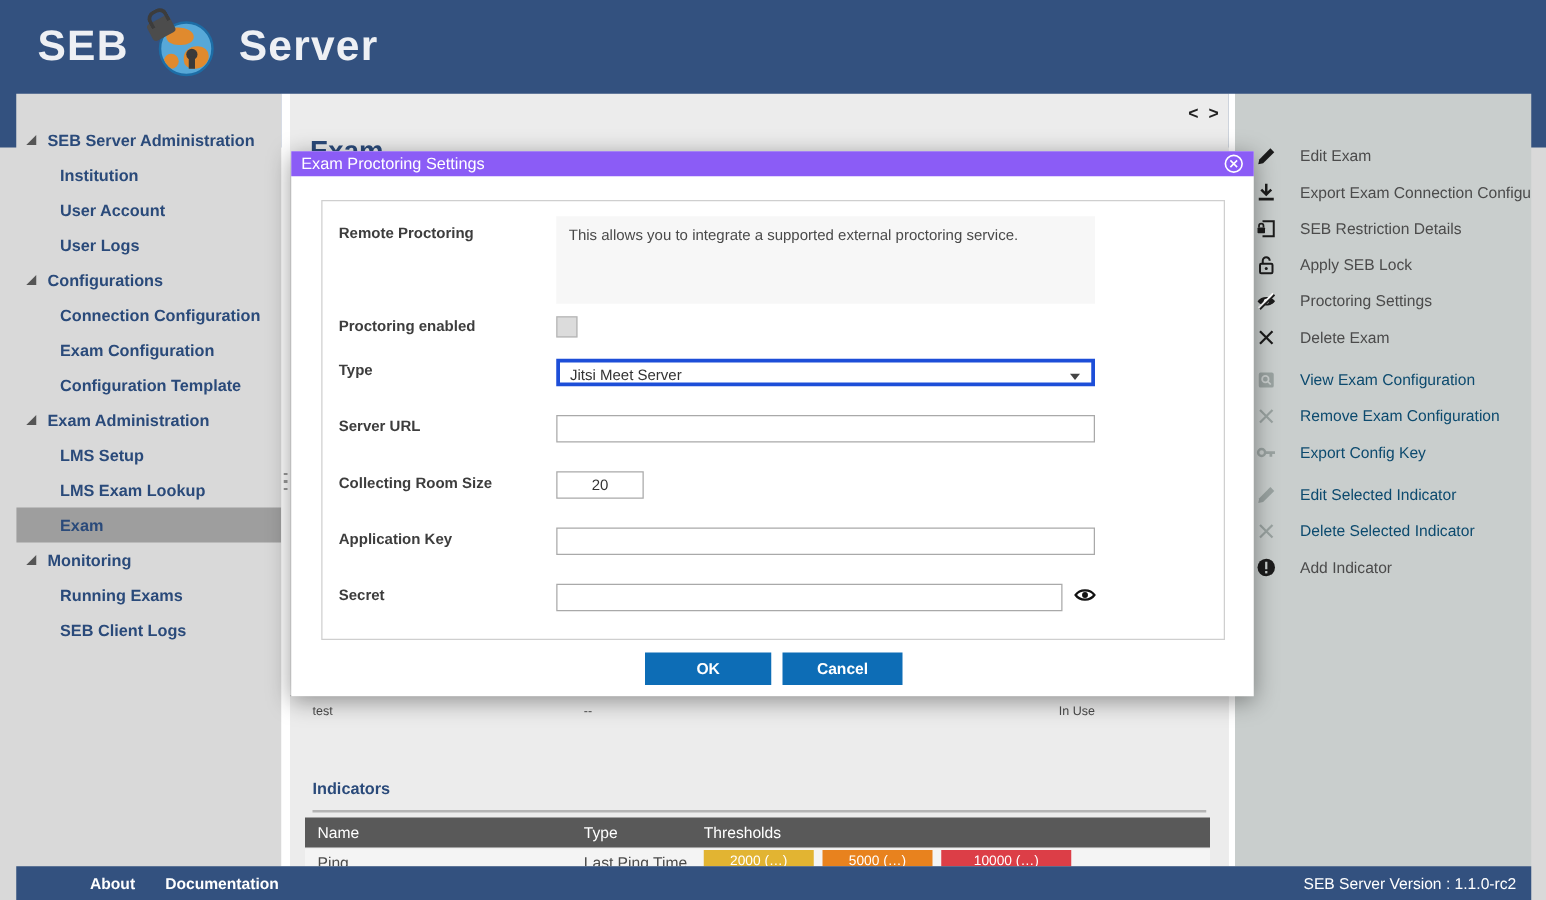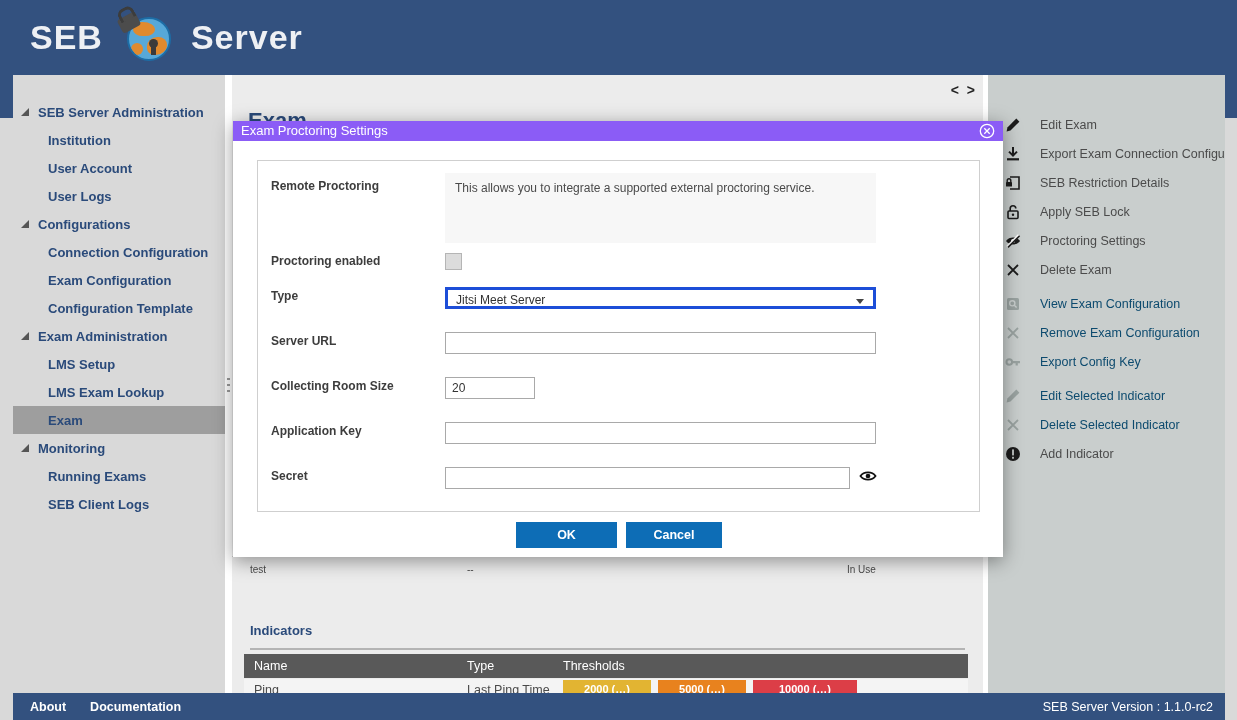--- a/index.html
+++ b/index.html
@@ -56,21 +56,21 @@
   .ind-title { position:absolute; left:18px; top:548px; font-size:13px; font-weight:bold; color:#2a4a7a; }
   .ind-rule { position:absolute; left:18px; top:573px; width:715px; height:2px; background:#b4b4b4; }
   .ind-head { position:absolute; left:12px; top:579px; width:724px; height:24px; background:#595959;
               color:#fff; font-size:12.5px; }
   .ind-head span { position:absolute; top:5px; }
   .ih-name { left:10px; } .ih-type { left:223px; } .ih-thr { left:319px; }
   .ind-row { position:absolute; left:12px; top:604px; width:724px; height:22px;
              font-size:12.5px; color:#4a4a4a; background:#f4f4f4; }
   .ind-row .ir-name { position:absolute; left:10px; top:4px; }
   .ind-row .ir-type { position:absolute; left:223px; top:4px; }
-  .chip { position:absolute; top:1px; height:19px; color:#fff; font-size:11px; font-weight:bold;
+  .chip { position:absolute; top:1px; height:19px; color:#fff; font-size:11px; font-weight:normal;
           text-align:center; line-height:19px; overflow:hidden; }
   .chip1 { left:319px; width:88px; } .chip2 { left:414px; width:88px; } .chip3 { left:509px; width:104px; }
 
   .content-divider { position:absolute; left:983px; top:75px; width:5px; bottom:27px; background:#ffffff; }
 
   
   .actions { position:absolute; left:988px; top:75px; width:237px; bottom:27px; background:#c9cecd; overflow:hidden; }
   .action-item { position:absolute; left:0; width:237px; height:22px; display:flex; align-items:center;
                  font-size:12.5px; color:#4b4b4b; cursor:pointer; white-space:nowrap; overflow:hidden; }
   .action-item .ico { width:16px; height:16px; margin-left:17px; margin-right:19px; flex:0 0 auto;
@@ -102,21 +102,21 @@
   .eye-btn { position:absolute; left:601px; top:306px; width:18px; height:18px; color:#111; cursor:pointer; }
   .eye-btn svg { width:18px; height:18px; display:block; }
   .dlg-btn { position:absolute; top:401px; height:26px; background:#0d6db6; color:#fff; border:none;
              font-size:12.5px; font-weight:bold; cursor:pointer;
              font-family:"Liberation Sans","DejaVu Sans",sans-serif; }
   .btn-ok { left:283px; width:101px; }
   .btn-cancel { left:393px; width:96px; }
 
   
   .footer { position:absolute; left:13px; right:12px; bottom:0; height:27px; background:#33517f;
-            display:flex; align-items:center; color:#fff; font-size:12.5px; font-weight:bold; }
+            display:flex; align-items:center; color:#fff; font-size:12.5px; font-weight:bold;padding-left:42px; }
   .foot-link { margin-left:17px; cursor:pointer; }
   .foot-link + .foot-link { margin-left:24px; }
   .foot-version { margin-left:auto; margin-right:12px; font-weight:normal; }
 </style>
 </head>
 <body>
 
 <div class="app">
 
   <div class="banner"></div>
@@ -355,21 +355,21 @@
       <span class="f-label" style="top:128px">Type</span>
       <div class="select">
         <span>Jitsi Meet Server</span>
         <span class="arrow"></span>
       </div>
 
       <span class="f-label" style="top:173px">Server URL</span>
       <input class="f-input" style="top: 171px; width: 431px;" value="">
 
       <span class="f-label" style="top:218px">Collecting Room Size</span>
-      <input class="f-input" style="top: 216px; width: 90px; text-align: left;" value="20">
+      <input class="f-input" style="top: 216px; width: 70px; text-align: center;" value="20">
 
       <span class="f-label" style="top:263px">Application Key</span>
       <input class="f-input" style="top: 261px; width: 431px;" value="">
 
       <span class="f-label" style="top:308px">Secret</span>
       <input class="f-input" style="top: 306px; width: 405px;" type="password" value="">
       <span class="eye-btn">
         <svg viewBox="0 0 16 16">
             <path fill="none" stroke="currentColor" stroke-width="1.6" d="M1.3 8C4.3 3.6 11.7 3.6 14.7 8 11.7 12.4 4.3 12.4 1.3 8z"></path>
             <circle fill="currentColor" cx="8" cy="8" r="2.1"></circle>

